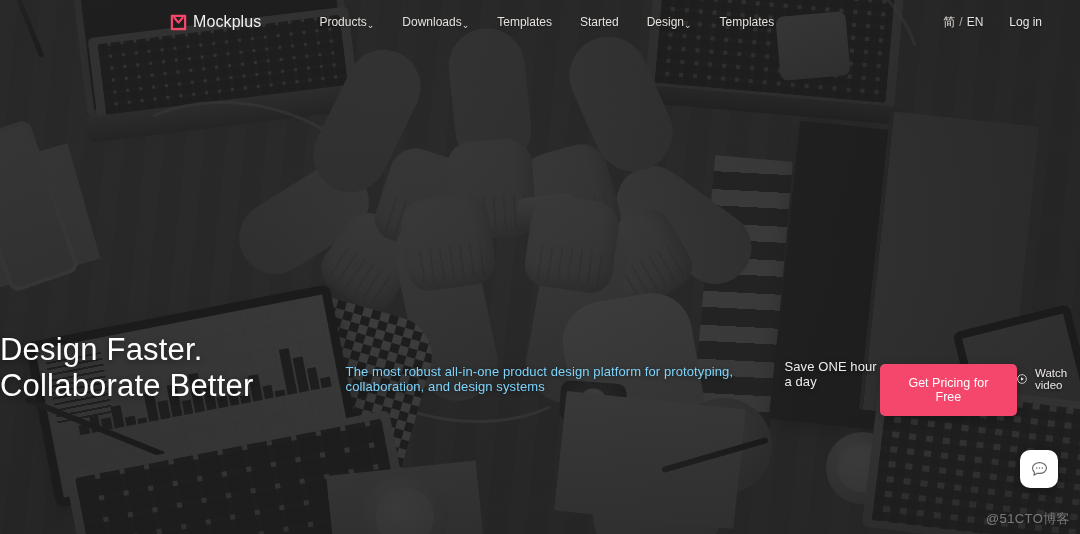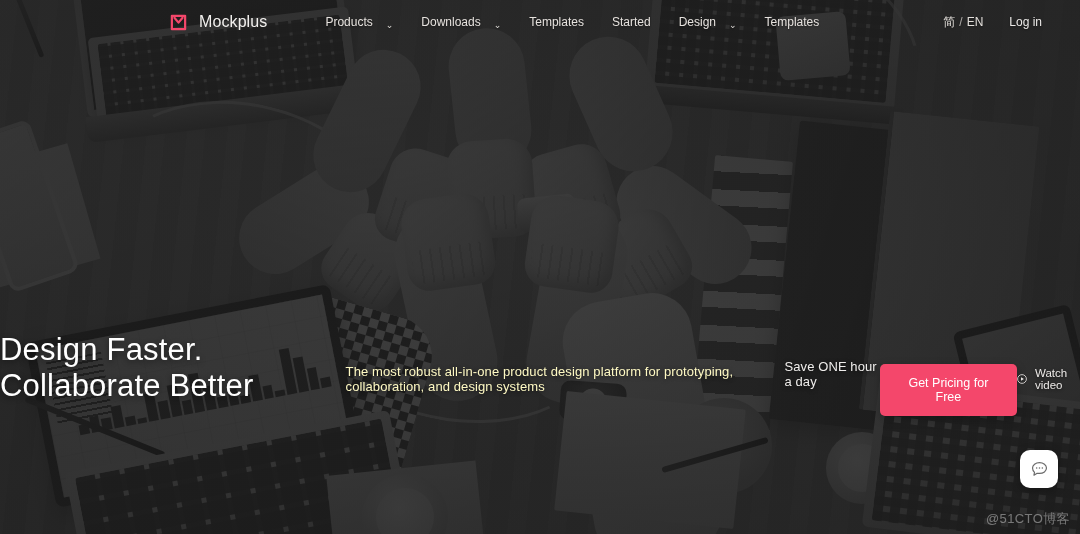--- a/index.html
+++ b/index.html
@@ -227,29 +227,29 @@
       radial-gradient(ellipse 70% 60% at 50% 48%, rgba(30,28,27,.52) 0%, rgba(30,28,27,.68) 100%),
       linear-gradient(180deg, rgba(26,24,23,.62), rgba(26,24,23,.60));
   }
 
   
   header{
     position:absolute; left:0; right:0; top:0; height:44px;
     display:flex; align-items:center; z-index:30;
     padding:0 24px;
   }
-  .brand{ display:flex; align-items:center; gap:12px; margin-left:146px; cursor:pointer; }
+  .brand{ display:flex; align-items:center; gap:6px; margin-left:146px; cursor:pointer; }
   .brand .logo-mark{ width:17px; height:17px; display:block; }
   .brand .brand-name{
     color:#f2f0ee; font-size:16px; letter-spacing:.1px;
   }
   nav.main-nav{ display:flex; align-items:center; margin-left:44px; gap:0; }
   .nav-item{
     color:#e6e2de; font-size:12px; padding:0 14px;
-    display:flex; align-items:flex-end; gap:13px; cursor:pointer;
+    display:flex; align-items:flex-end; gap:0; cursor:pointer;
     white-space:nowrap; text-shadow:0 1px 2px rgba(0,0,0,.35);
   }
   .nav-item .chev{ display:inline-block; font-size:9px; opacity:.95; transform:translateY(1px); }
   .header-right{
     margin-left:auto; display:flex; align-items:center; gap:0;
   }
   .lang{ color:#e3dfdb; font-size:12px; display:flex; align-items:center; gap:4px;
          margin-right:26px; text-shadow:0 1px 2px rgba(0,0,0,.35); }
   .lang .sep{ opacity:.7; }
   .lang span{ cursor:pointer; }
@@ -265,21 +265,21 @@
   .hero-content{
     position:absolute; left:0; right:0; top:0; bottom:0; z-index:20;
     display:flex; flex-direction:row; align-items:center;
     padding-top:202px;
   }
   .hero-title{
     color:#ffffff; font-size:31px; font-weight:400; letter-spacing:.2px;
     text-shadow:0 2px 6px rgba(0,0,0,.45);
   }
   .hero-sub{
-    color:#fef9c3; font-size:13px; margin-top:22px; letter-spacing:.1px;
+    color:#7dd3fc; font-size:13px; margin-top:22px; letter-spacing:.1px;
     text-shadow:0 1px 4px rgba(0,0,0,.5);
   }
   .hero-sub2{
     color:#efedeb; font-size:13px; margin-top:12px; letter-spacing:.1px;
     text-shadow:0 1px 4px rgba(0,0,0,.5);
   }
   .cta{
     margin-top:44px; background:#f4476b; color:#fff; border:none;
     font-family:inherit; font-size:12.5px; padding:12px 28px;
     border-radius:5px; cursor:pointer; box-shadow:0 3px 10px rgba(0,0,0,.25);

